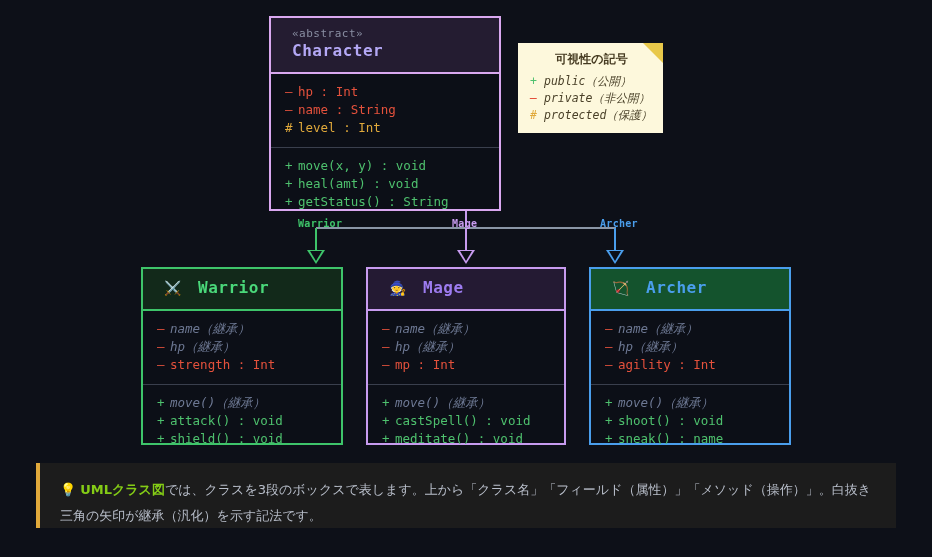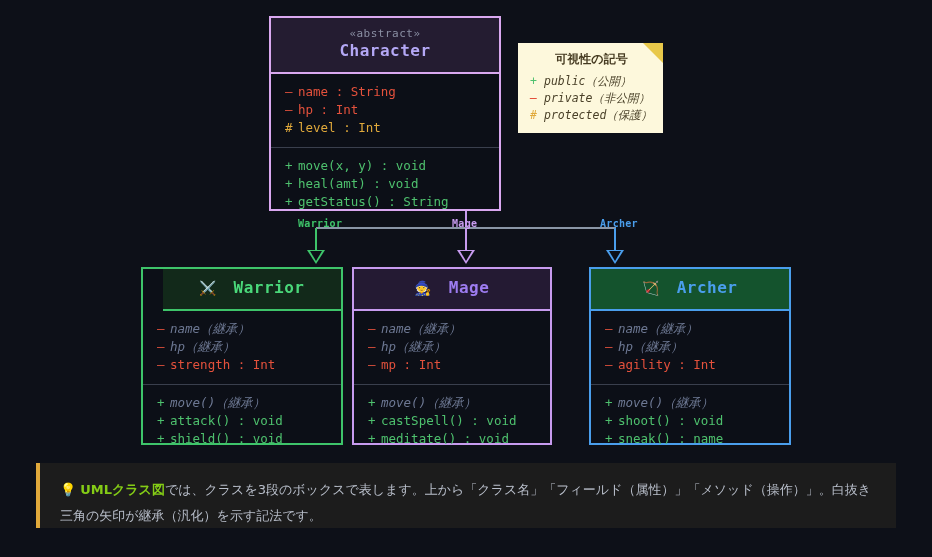--- a/index.html
+++ b/index.html
@@ -16,22 +16,22 @@
   .canvas { position: absolute; inset: 0; }
 
   
   .cls {
     position: absolute;
     border: 2px solid;
     box-sizing: border-box;
     background: #0c0f17;
   }
   .cls-head {
-    text-align: center;
-    padding: 9px 6px 10px;
+    text-align: left;
+    padding: 9px 21px 10px;
     border-bottom: 2px solid;
     box-sizing: border-box;
   }
   .stereo {
     display: block;
     font-size: 11px;
     color: #8a8fa3;
     letter-spacing: .5px;
     line-height: 1.25;
   }
@@ -64,21 +64,21 @@
   .t-prot { color: #e0a93b; }
   .inherited { color: #6d7893; font-style: italic; }
   .inherited .vis { font-style: normal; }
 
   
   #cls-character { border-color: #d9a8f0; }
   #cls-character .cls-head { background: #241c31; border-bottom-color: #d9a8f0; }
   #cls-character .cls-name { color: #b4a8f5; }
 
   #cls-warrior { border-color: #3ec46a; }
-  #cls-warrior .cls-head { background: #12291a; border-bottom-color: #3ec46a; margin-left: 20px; }
+  #cls-warrior .cls-head { background: #12291a; border-bottom-color: #3ec46a; }
   #cls-warrior .cls-name { color: #4ad87a; }
 
   #cls-mage { border-color: #c79bef; }
   #cls-mage .cls-head { background: #241a33; border-bottom-color: #c79bef; }
   #cls-mage .cls-name { color: #9d7cf0; }
 
   #cls-archer { border-color: #4a9eec; }
   #cls-archer .cls-head { background: #14532d; border-bottom-color: #4a9eec; }
   #cls-archer .cls-name { color: #4a9eec; }
 
@@ -162,22 +162,22 @@
 <body>
 
 <div class="canvas">
 
   <div class="cls" id="cls-character" style="left:269px; top:16px; width:232px; height:195px;">
     <div class="cls-head">
       <span class="stereo">«abstract»</span>
       <span class="cls-name">Character</span>
     </div>
     <div class="compartment">
+        <div class="member"><span class="vis v-priv">–</span><span class="t-priv">hp : Int</span></div>
         <div class="member"><span class="vis v-priv">–</span><span class="t-priv">name : String</span></div>
-        <div class="member"><span class="vis v-priv">–</span><span class="t-priv">hp : Int</span></div>
         <div class="member"><span class="vis v-prot">#</span><span class="t-prot">level : Int</span></div>
       </div>
     <div class="compartment">
         <div class="member"><span class="vis v-pub">+</span><span class="t-pub">move(x, y) : void</span></div>
         <div class="member"><span class="vis v-pub">+</span><span class="t-pub">heal(amt) : void</span></div>
         <div class="member"><span class="vis v-pub">+</span><span class="t-pub">getStatus() : String</span></div>
       </div>
   </div>
 
   <div id="legend-note" style="left:518px; top:43px; width:145px; height:90px;">
@@ -216,21 +216,21 @@
         <div class="member inherited"><span class="vis v-priv">–</span><span>hp（継承）</span></div>
         <div class="member"><span class="vis v-priv">–</span><span class="t-priv">strength : Int</span></div>
       </div>
     <div class="compartment">
         <div class="member inherited"><span class="vis v-pub">+</span><span>move()（継承）</span></div>
         <div class="member"><span class="vis v-pub">+</span><span class="t-pub">attack() : void</span></div>
         <div class="member"><span class="vis v-pub">+</span><span class="t-pub">shield() : void</span></div>
       </div>
   </div>
 
-  <div class="cls" id="cls-mage" style="left:352px; top:267px; width:200px; height:178px;">
+  <div class="cls" id="cls-mage" style="left:366px; top:267px; width:200px; height:178px;">
     <div class="cls-head">
       <span class="cls-icon">🧙</span>
       <span class="cls-name">Mage</span>
     </div>
     <div class="compartment">
         <div class="member inherited"><span class="vis v-priv">–</span><span>name（継承）</span></div>
         <div class="member inherited"><span class="vis v-priv">–</span><span>hp（継承）</span></div>
         <div class="member"><span class="vis v-priv">–</span><span class="t-priv">mp : Int</span></div>
       </div>
     <div class="compartment">

